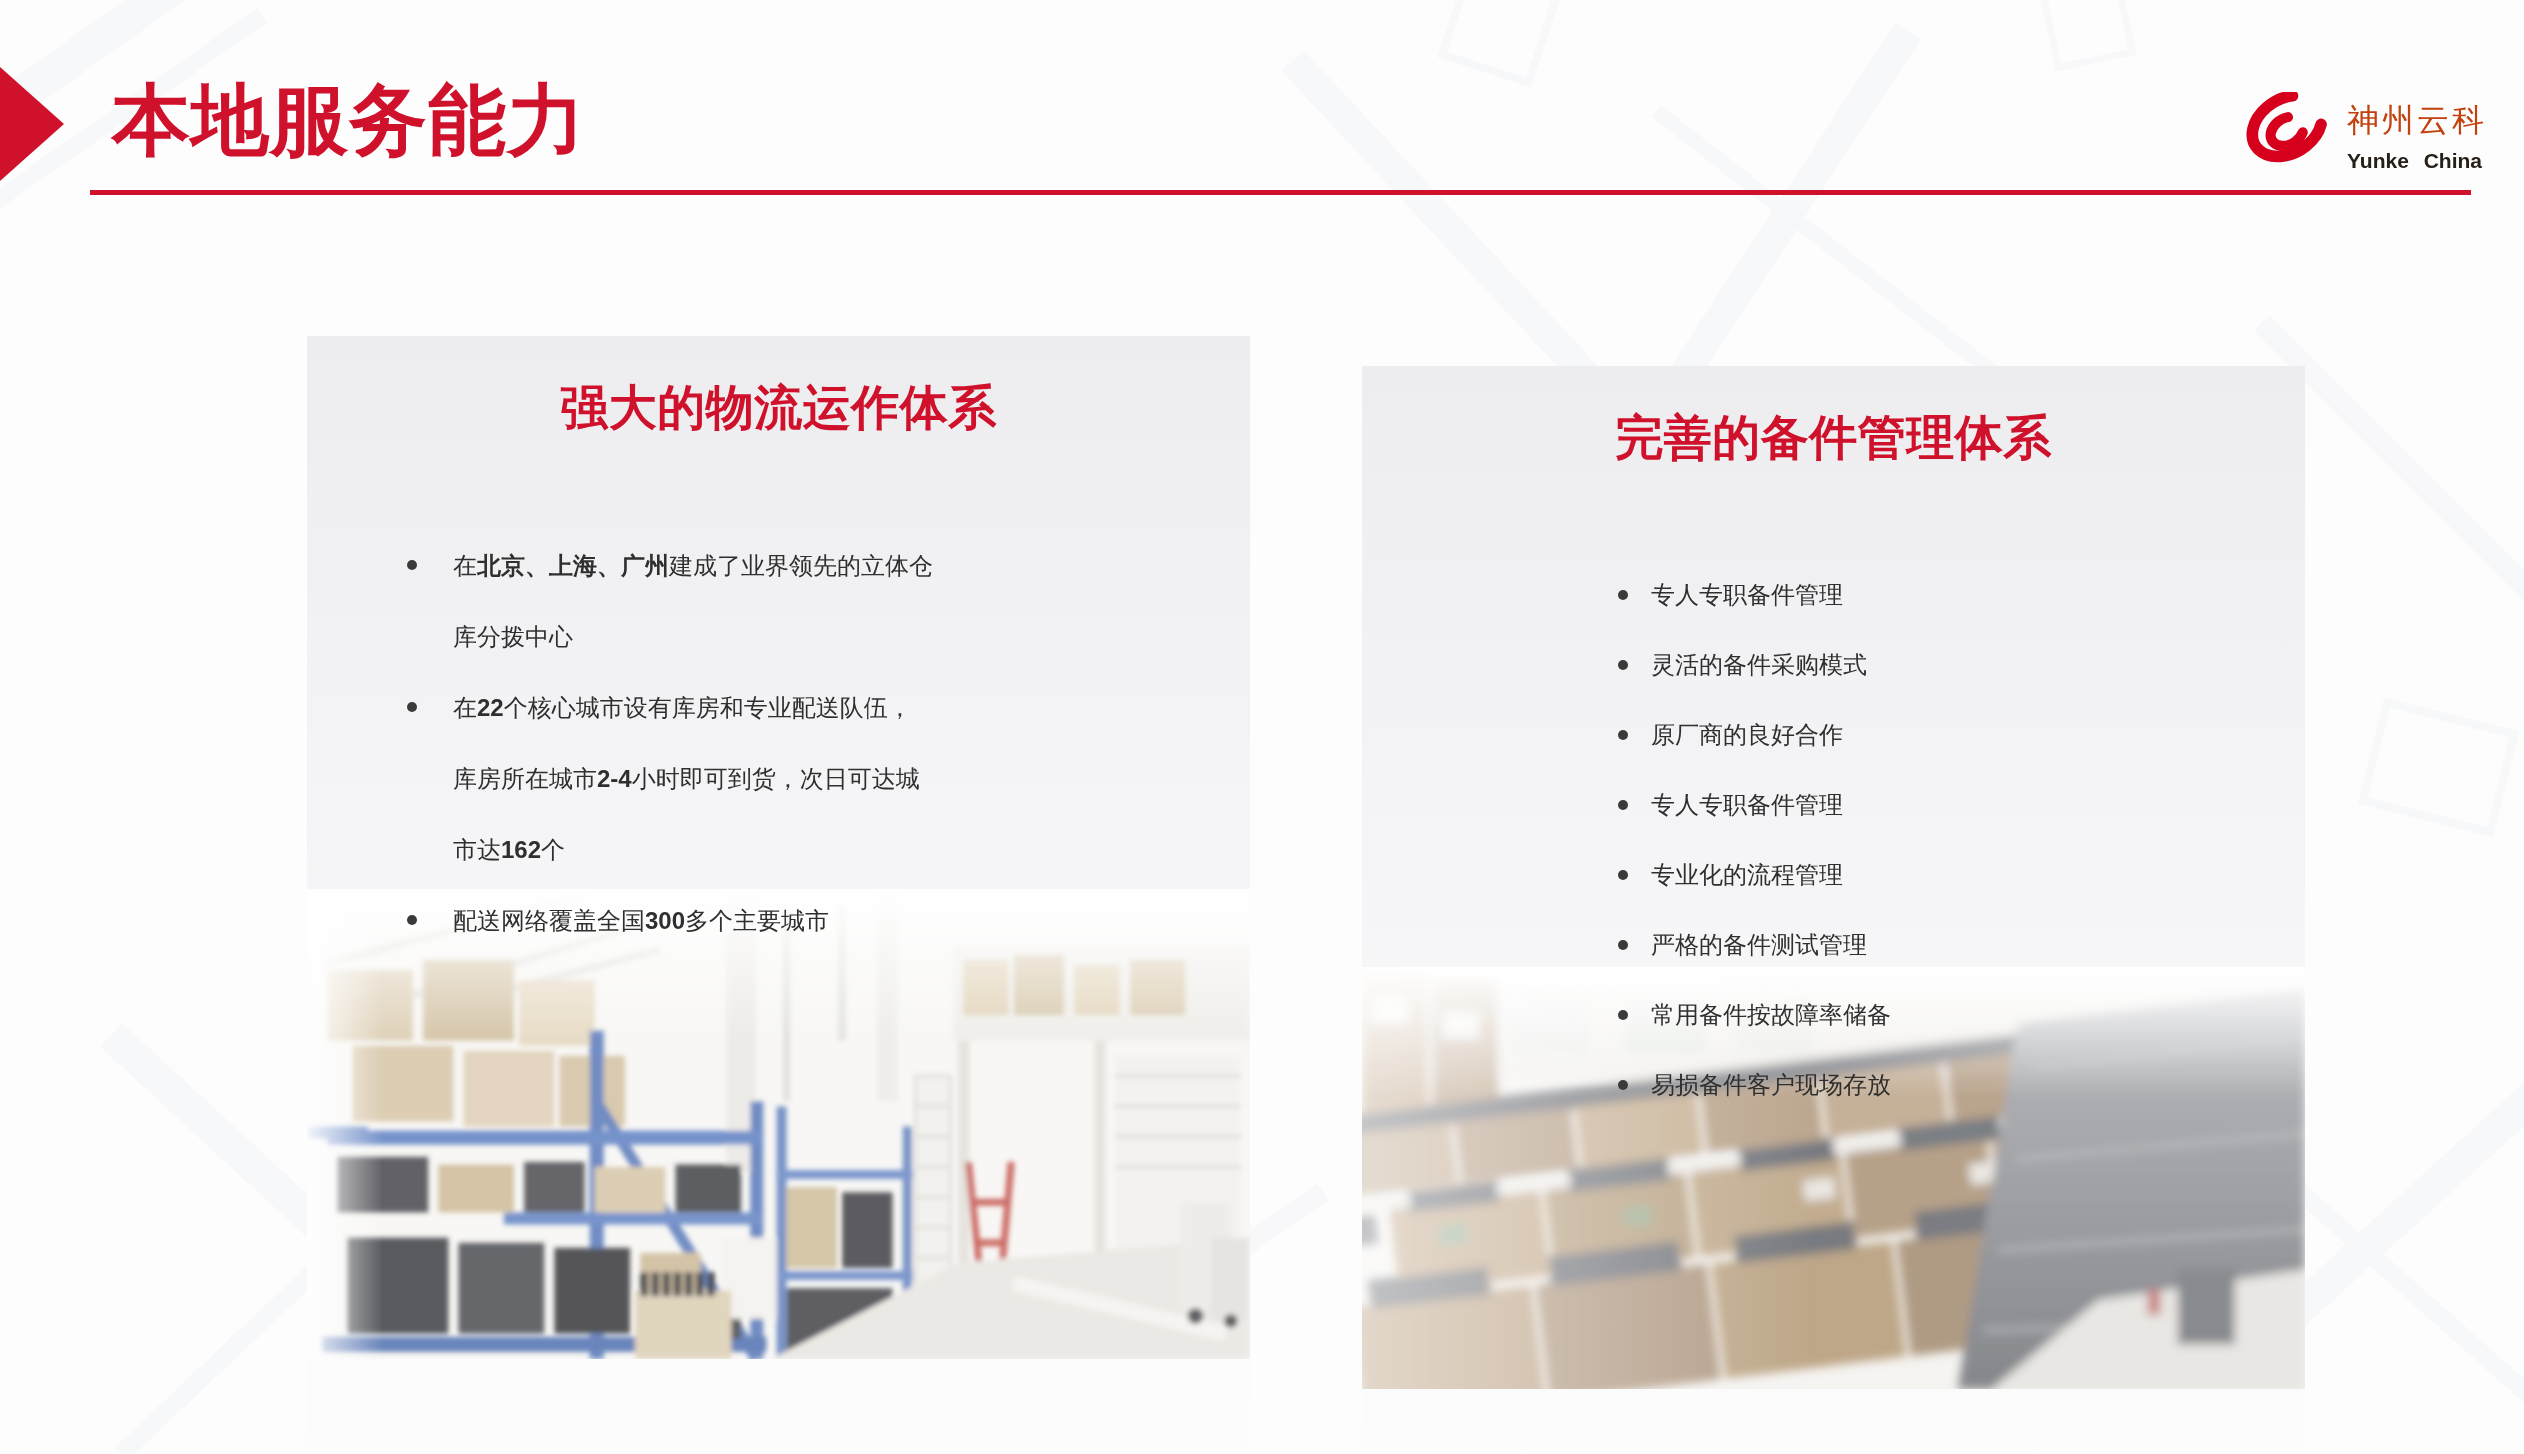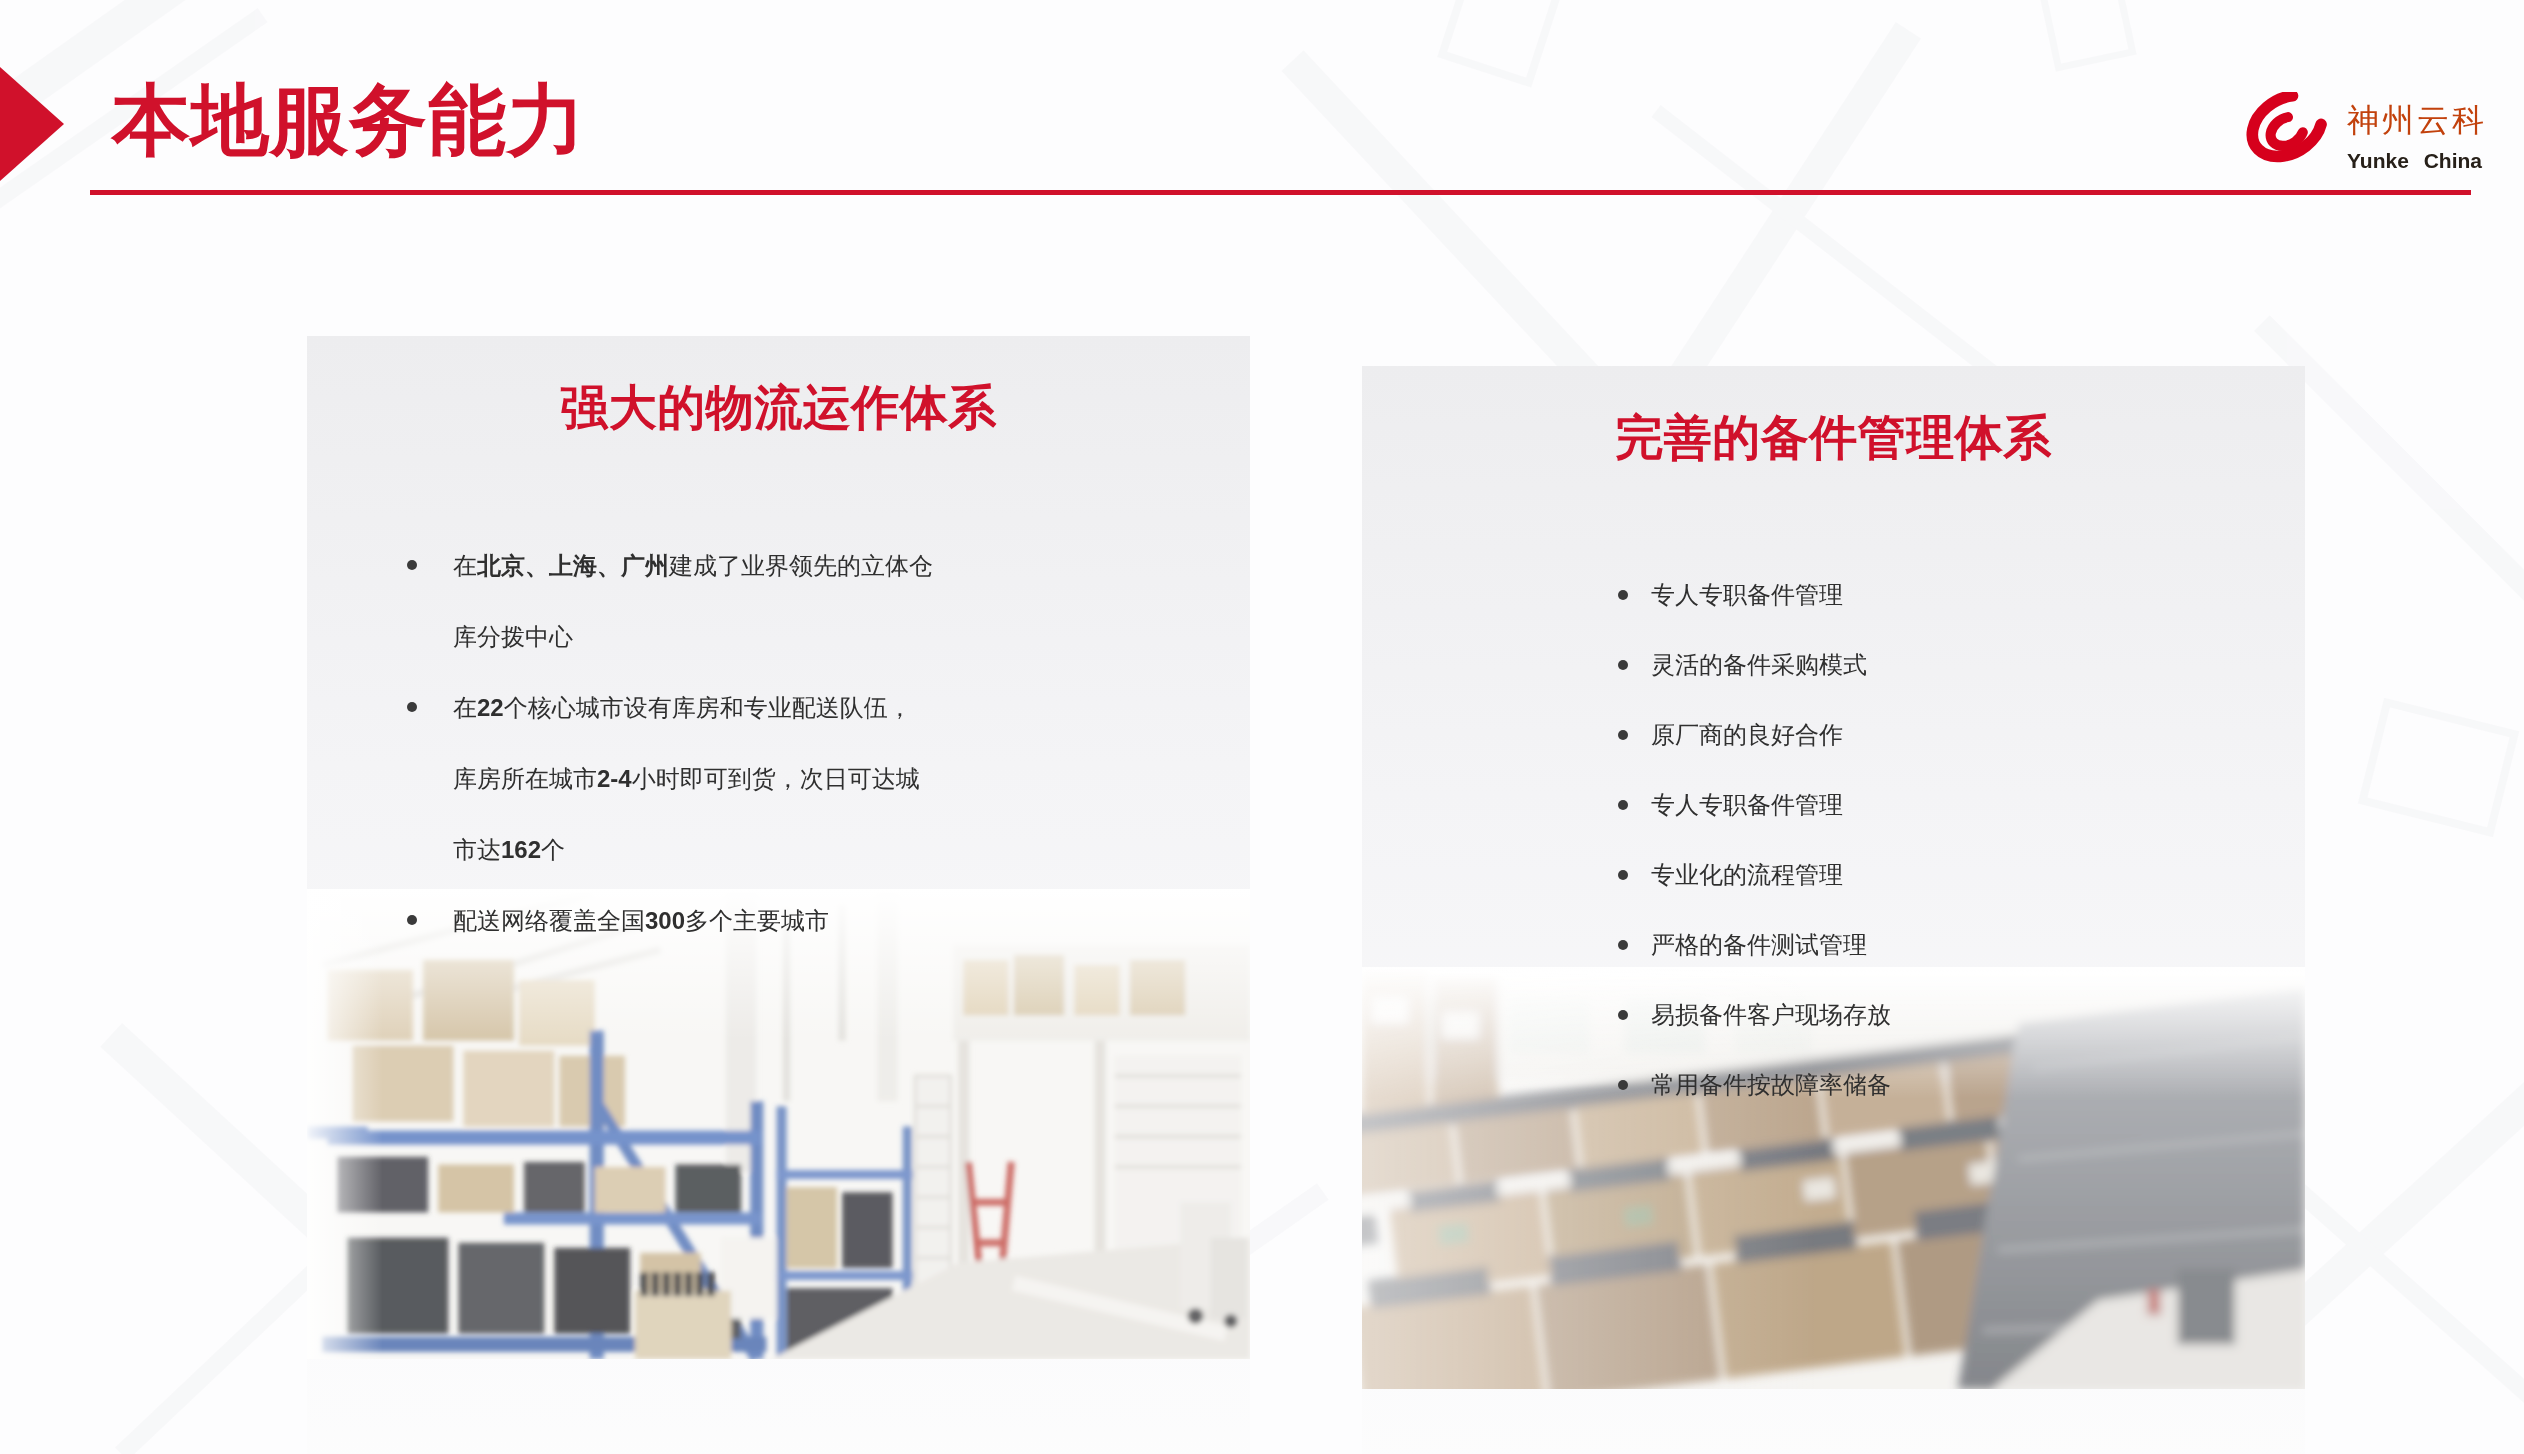--- a/index.html
+++ b/index.html
@@ -219,22 +219,22 @@
 
   <div class="panel panel-right">
     <div class="panel-heading">完善的备件管理体系</div>
     <div class="bullets">
         <div class="item"><span>专人专职备件管理</span></div>
         <div class="item"><span>灵活的备件采购模式</span></div>
         <div class="item"><span>原厂商的良好合作</span></div>
         <div class="item"><span>专人专职备件管理</span></div>
         <div class="item"><span>专业化的流程管理</span></div>
         <div class="item"><span>严格的备件测试管理</span></div>
+        <div class="item"><span>常用备件按故障率储备</span></div>
         <div class="item"><span>易损备件客户现场存放</span></div>
-        <div class="item"><span>常用备件按故障率储备</span></div>
       </div>
 
     <svg class="photo photo-right" viewBox="0 0 1868 836" preserveAspectRatio="none">
       <defs>
         <filter id="blurR" x="-5%" y="-5%" width="110%" height="110%">
             <feGaussianBlur stdDeviation="9"></feGaussianBlur>
           </filter>
         <linearGradient id="fadeTopR" x1="0" y1="0" x2="0" y2="1">
           <stop offset="0" stop-color="#ffffff" stop-opacity="1"></stop>
           <stop offset="1" stop-color="#ffffff" stop-opacity="0"></stop>

